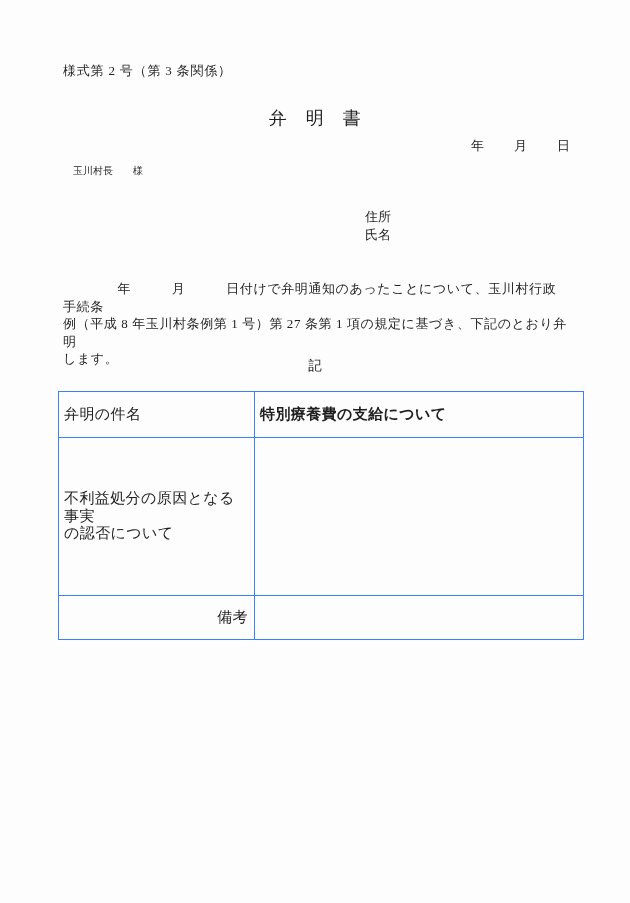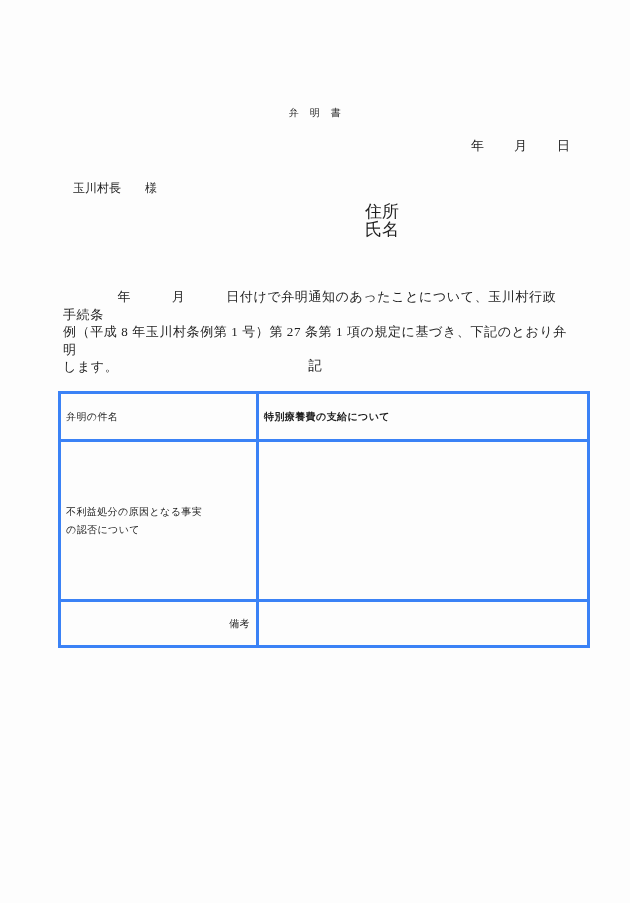--- a/index.html
+++ b/index.html
@@ -23,93 +23,94 @@
     font-size: 13px;
     letter-spacing: 0.8px;
     white-space: nowrap;
   }
   .doc-title {
     position: absolute;
     left: 0;
     top: 106px;
     width: 100%;
     text-align: center;
-    font-size: 10px;
+    font-size: 18px;
     letter-spacing: 0.5px;
   }
   .date-line {
     position: absolute;
     top: 137px;
     right: 60px;
     display: flex;
     gap: 30px;
     font-size: 13px;
   }
   .addressee {
     position: absolute;
     left: 73px;
-    top: 180px;
-    font-size: 12px;
+    top: 164px;
+    font-size: 10px;
   }
   .sender-block {
     position: absolute;
     left: 365px;
-    top: 203px;
-    font-size: 17px;
+    top: 209px;
+    font-size: 13px;
     line-height: 17.5px;
+    font-family: Liberation Mono, monospace;
   }
   .body-paragraph {
     position: absolute;
     left: 63px;
     top: 280px;
     width: 506px;
     font-size: 13px;
     line-height: 17.6px;
     letter-spacing: 0.6px;
     white-space: pre-line;
-    margin-top: 8px;
   }
   .record-heading {
     position: absolute;
     left: 0;
     top: 357px;
     width: 100%;
     text-align: center;
     font-size: 13.5px;
   }
   table.form-table {
     position: absolute;
     left: 58px;
     top: 391px;
     border-collapse: collapse;
     table-layout: fixed;
     width: 503px;
   }
   table.form-table td {
-    border: 3px solid #3b82f6;
+    border: 1px solid #3b82f6;
     vertical-align: middle;
     padding: 0 6px 0 5px;
-    font-size: 10px;
+    font-size: 15px;
     line-height: 17.5px;
     letter-spacing: 0.4px;
     white-space: pre-line;
     overflow: hidden;
   }
   .col-label { width: 184px; }
   .col-value { width: 317px; font-weight: bold; }
   .row-subject   td { height: 45px; }
   .row-facts     td { height: 157px; margin-left: 32px; }
   .row-reason    td { height: 159px; }
   .row-remarks   td { height: 43px; text-align: right; }
 </style>
 </head>
 <body>
 
 <div class="page">
 
+  <div class="form-number">様式第 2 号（第 3 条関係）</div>
 
   <div class="doc-title">弁　明　書</div>
 
   <div class="date-line">
     <span>年</span>
     <span>月</span>
     <span>日</span>
   </div>
 
   <div class="addressee">玉川村長　　様</div>

